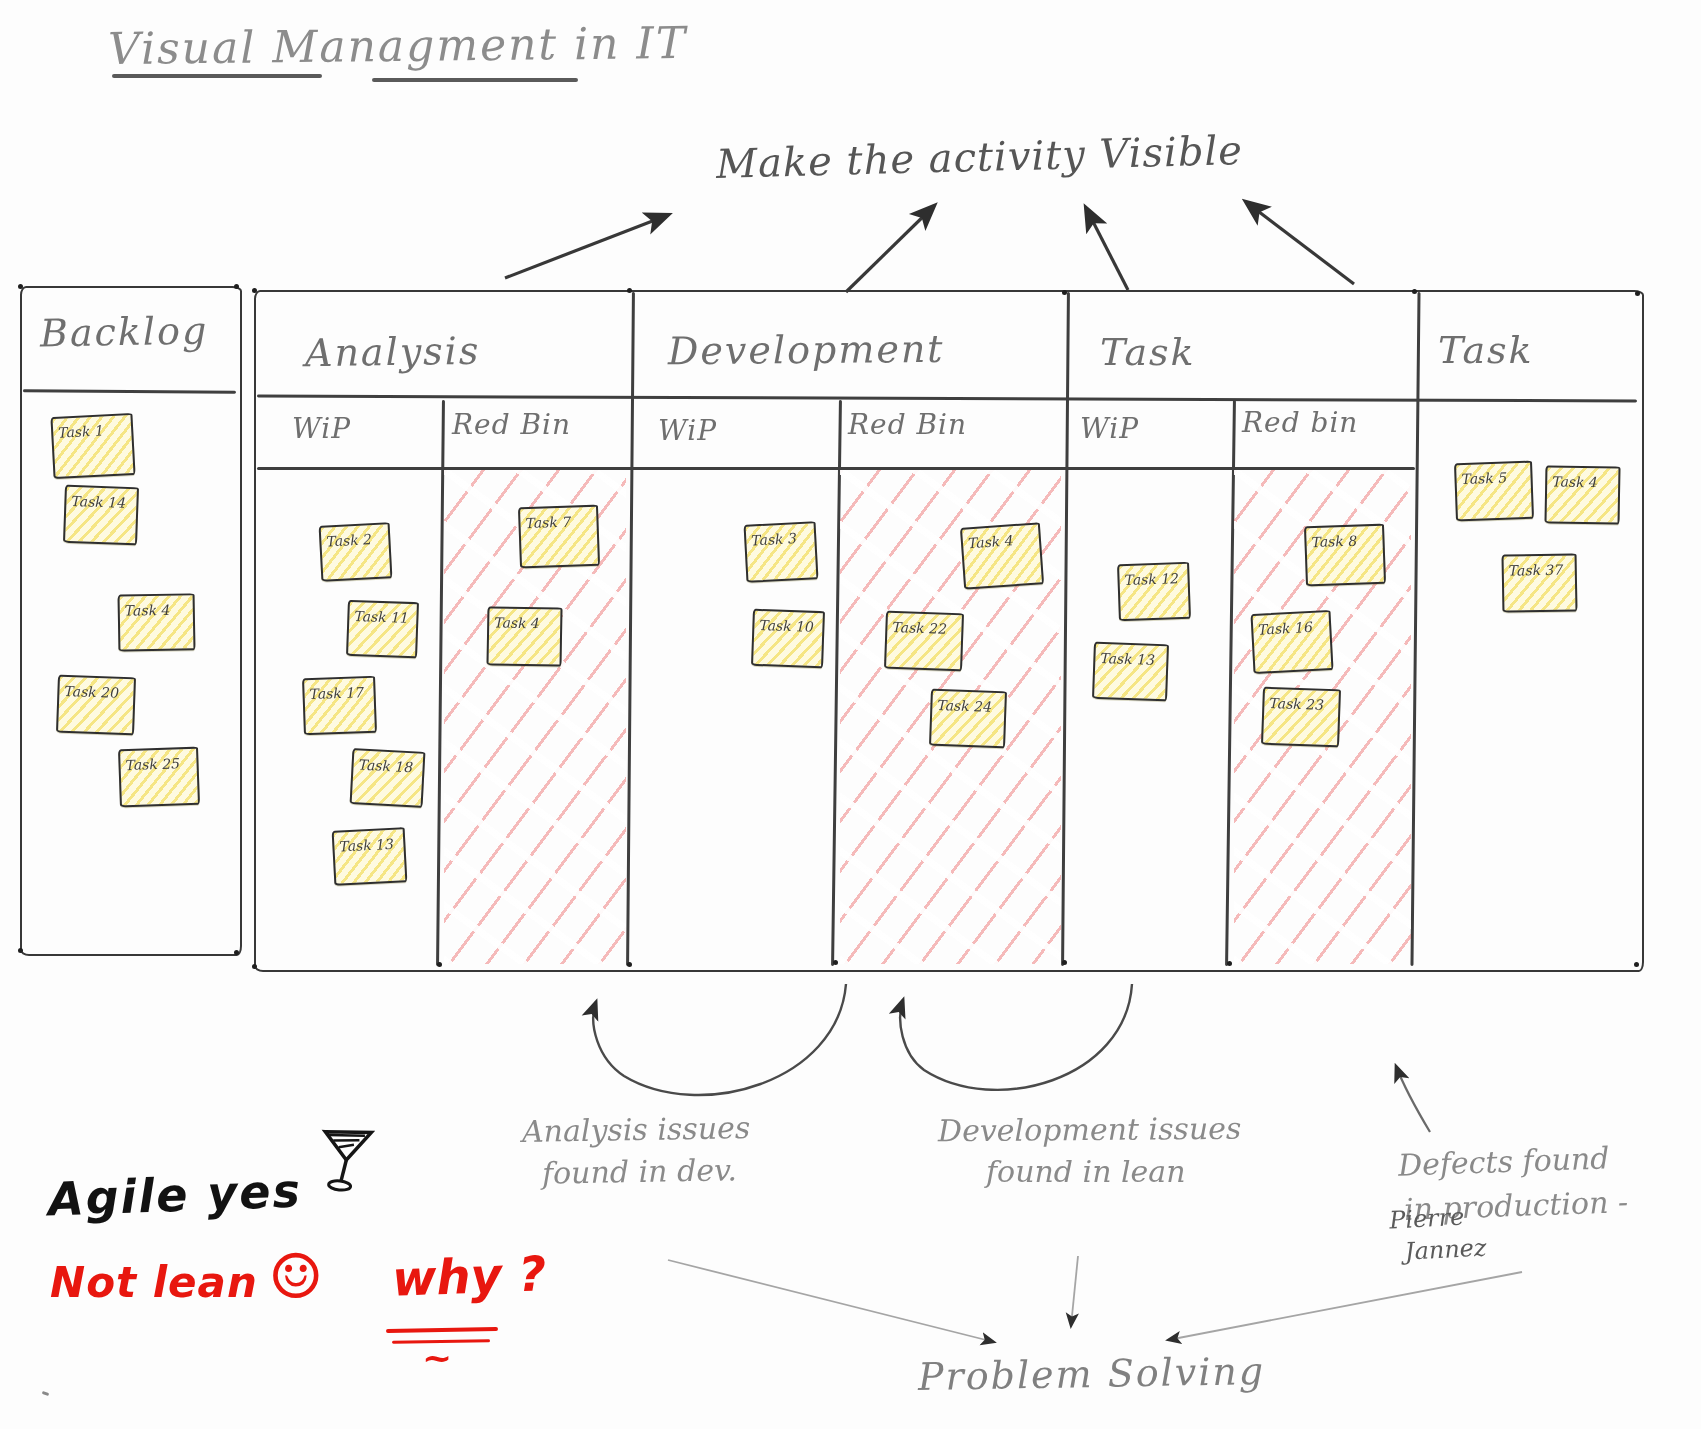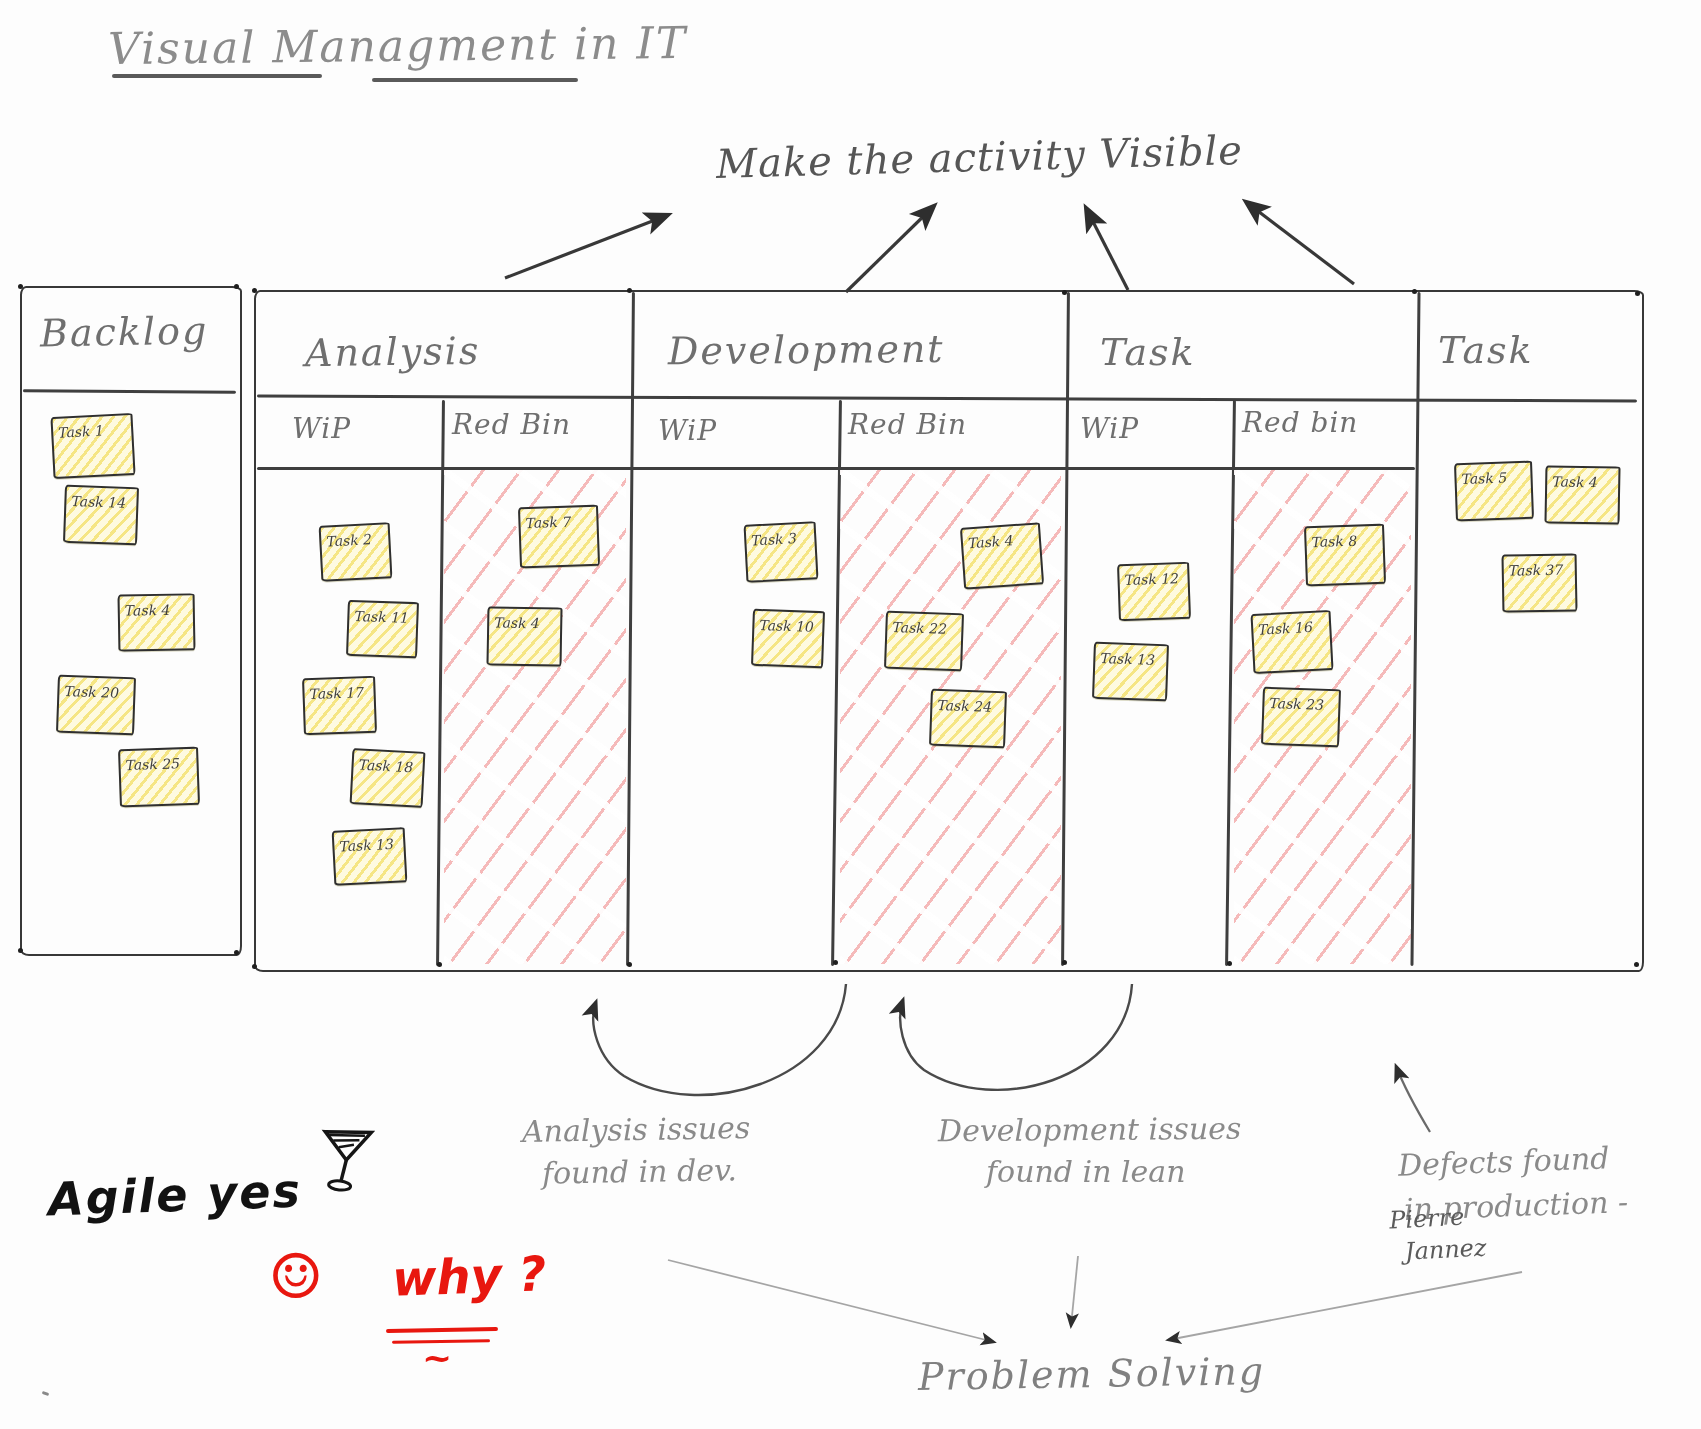--- a/index.html
+++ b/index.html
@@ -143,20 +143,21 @@
 
   <div class="t marker agile">Agile yes</div>
   <div class="glass">
     <svg width="60" height="70" viewBox="0 0 60 70">
       <path d="M6 8 L52 4 L30 34 Z" fill="none" stroke="#151515" stroke-width="3.5"></path>
       <path d="M10 11 L46 8 M15 16 L41 13 M21 22 L36 18" fill="none" stroke="#151515" stroke-width="2.5"></path>
       <path d="M30 34 L27 55" fill="none" stroke="#151515" stroke-width="3.5"></path>
       <ellipse cx="26" cy="60" rx="11" ry="4.5" fill="none" stroke="#151515" stroke-width="3"></ellipse>
     </svg>
   </div>
+  <div class="t marker notlean">Not lean</div>
   <div class="t smiley">☺</div>
   <div class="t marker why">why ?</div>
   <div class="redbar" style="left:386px;top:1328px;width:112px;height:4px;transform:rotate(-1deg);"></div>
   <div class="redbar" style="left:392px;top:1340px;width:98px;height:3px;transform:rotate(-1deg);"></div>
   <div class="t squig">~</div>
 
   <div class="signature">
     <div>Pierre</div>
     <div class="l2">Jannez</div>
   </div>

